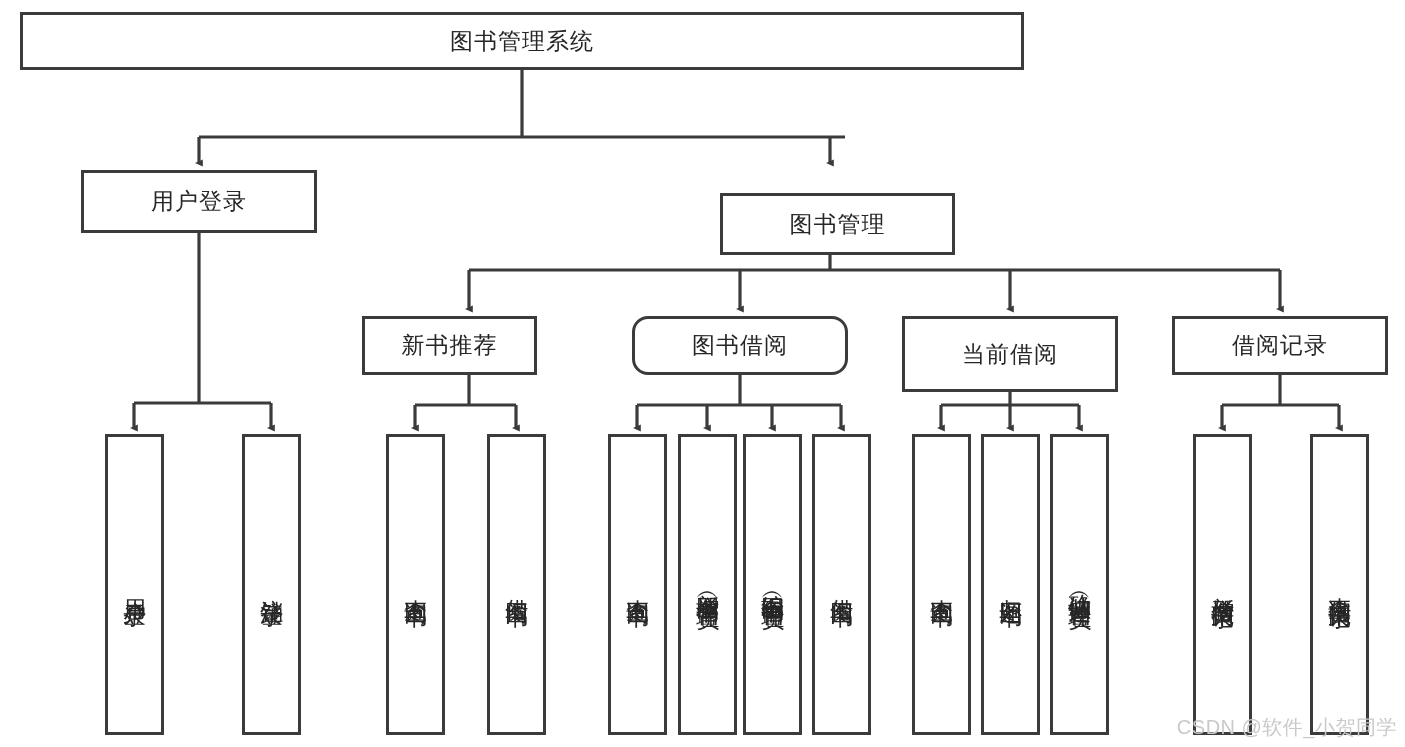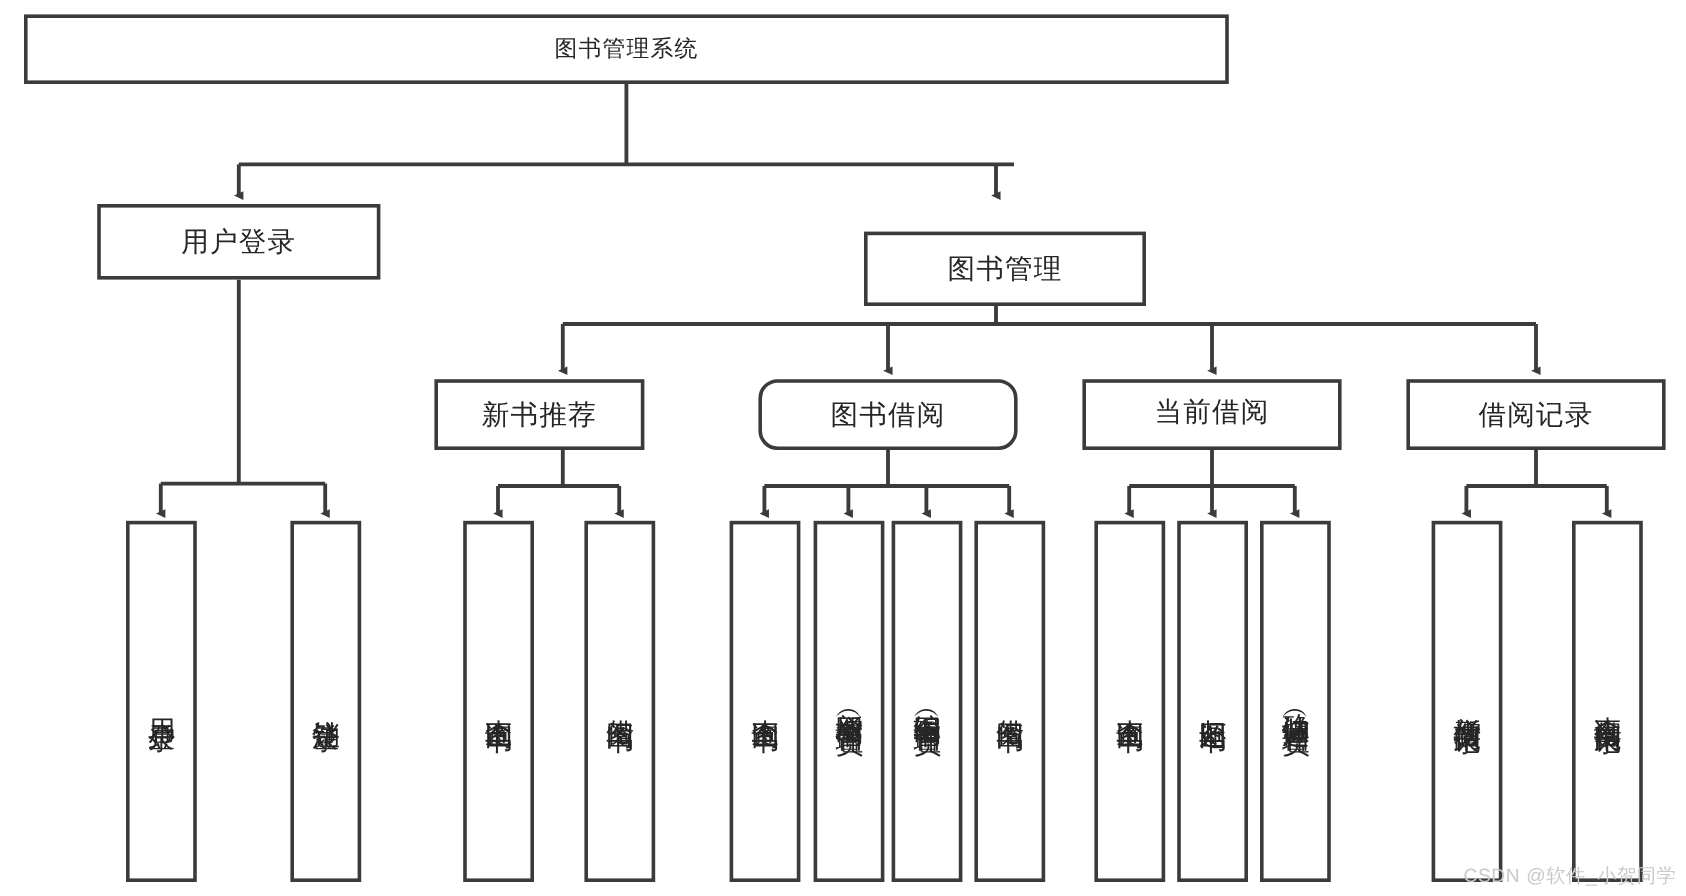--- a/index.html
+++ b/index.html
@@ -34,36 +34,36 @@
     justify-content: center;
     color: #262626;
     z-index: 2;
   }
   .node.h {
     font-size: 23px;
     letter-spacing: 1px;
     line-height: 1;
     white-space: nowrap;
   }
-  .node.root { font-size: 19px; }
+  .node.root { font-size: 23px; }
   .node.leaf {
     font-size: 23px;
     letter-spacing: 2px;
     writing-mode: vertical-rl;
     text-orientation: upright;
     align-items: center;
     justify-content: center;
     line-height: 1.02;
     padding: 2px 0;
   }
   .watermark {
     position: absolute;
     right: 8px;
     bottom: 6px;
-    font-size: 16px;
+    font-size: 20px;
     color: #c9c9c9;
     white-space: nowrap;
     z-index: 5;
     letter-spacing: 0.5px;
   }
 </style>
 </head>
 <body>
 
 <div id="canvas">
@@ -118,21 +118,21 @@
     </g>
   </svg>
 
   <div class="node root h" style="left:20px; top:12px; width:1004px; height:58px;">图书管理系统</div>
 
   <div class="node h" style="left:81px; top:170px; width:236px; height:63px;">用户登录</div>
   <div class="node h" style="left:720px; top:170px; width:235px; height:62px;margin-top:23px;">图书管理</div>
 
   <div class="node h" style="left:362px; top:316px; width:175px; height:59px;">新书推荐</div>
   <div class="node h" style="left:632px; top:316px; width:216px; height:59px;border-radius:16px;">图书借阅</div>
-  <div class="node h" style="left:902px; top:316px; width:216px; height:59px;font-family:Liberation Mono, monospace;">当前借阅</div>
+  <div class="node h" style="left:902px; top:316px; width:216px; height:76px;">当前借阅</div>
   <div class="node h" style="left:1172px; top:316px; width:216px; height:59px;">借阅记录</div>
 
   <div class="node leaf" style="left:105px; top:434px; width:59px; height:301px;">用户登录</div>
   <div class="node leaf" style="left:242px; top:434px; width:59px; height:301px;">注销登录</div>
 
   <div class="node leaf" style="left:386px; top:434px; width:59px; height:301px;">查询图书</div>
   <div class="node leaf" style="left:487px; top:434px; width:59px; height:301px;">借阅图书</div>
 
   <div class="node leaf" style="left:608px; top:434px; width:59px; height:301px;">查询图书</div>
   <div class="node leaf" style="left:678px; top:434px; width:59px; height:301px;">新增图书（管理员）</div>

